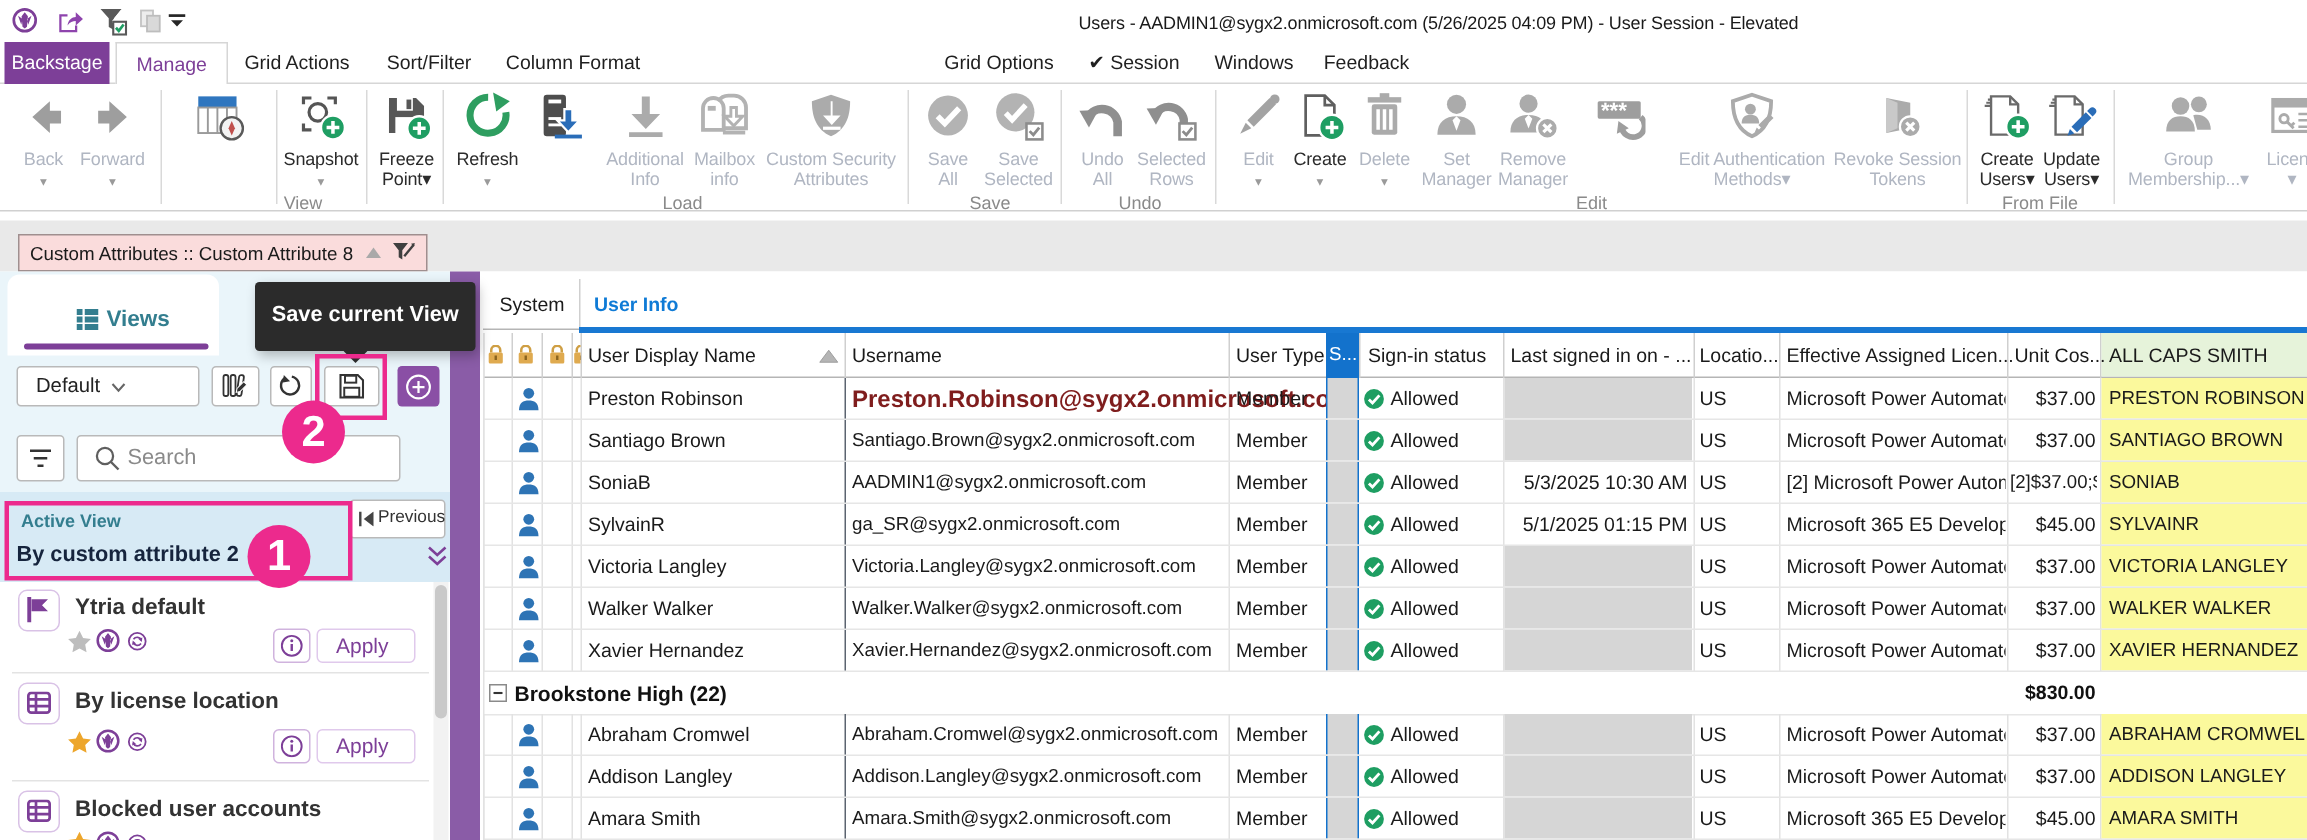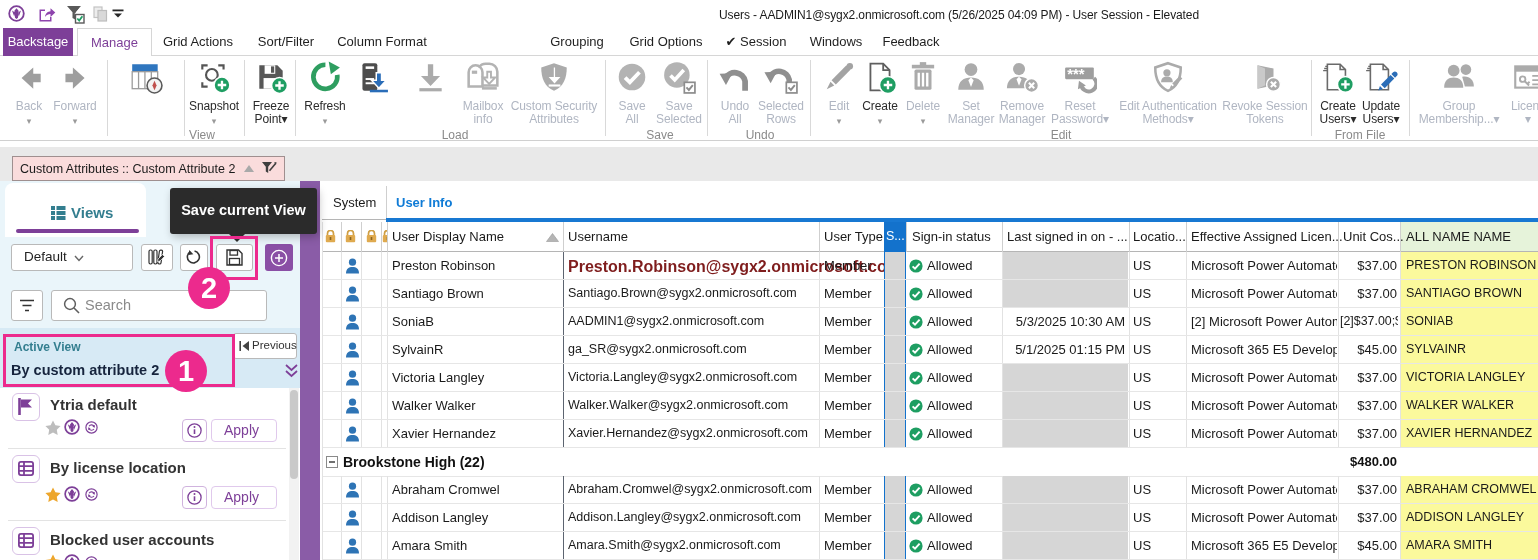--- a/index.html
+++ b/index.html
@@ -47,21 +47,20 @@
 </div>
 <div class="abs" style="left:0;top:8px;width:1920px;text-align:center;font-size:12px;letter-spacing:-0.1px;color:#1a1a1a;"><span style="position:relative;left:-1px;">Users - AADMIN1@sygx2.onmicrosoft.com (5/26/2025 04:09 PM) - User Session - Elevated</span></div>
 
 <div class="abs" style="left:0;top:28px;width:1538px;height:28px;background:#fff;border-bottom:1px solid #d6d6d6;"></div>
 <div class="abs" style="left:3px;top:28px;width:70px;height:28px;background:#7d3f98;color:#fff;font-size:13px;text-align:center;line-height:28px;">Backstage</div>
 <div class="abs" style="left:77px;top:28px;width:75px;height:29px;background:#fff;border:1px solid #d6d6d6;border-bottom:none;color:#7d3f98;font-size:13px;text-align:center;line-height:28px;">Manage</div>
 
 <div class="abs" style="left:128px;top:28px;width:140px;height:28px;font-size:13px;color:#1f1f1f;text-align:center;line-height:28px;">Grid Actions</div>
 <div class="abs" style="left:216px;top:28px;width:140px;height:28px;font-size:13px;color:#1f1f1f;text-align:center;line-height:28px;">Sort/Filter</div>
 <div class="abs" style="left:312px;top:28px;width:140px;height:28px;font-size:13px;color:#1f1f1f;text-align:center;line-height:28px;">Column Format</div>
-<div class="abs" style="left:507px;top:28px;width:140px;height:28px;font-size:13px;color:#1f1f1f;text-align:center;line-height:28px;">Grouping</div>
 <div class="abs" style="left:596px;top:28px;width:140px;height:28px;font-size:13px;color:#1f1f1f;text-align:center;line-height:28px;">Grid Options</div>
 <div class="abs" style="left:686px;top:28px;width:140px;height:28px;font-size:13px;color:#1f1f1f;text-align:center;line-height:28px;">✔ Session</div>
 <div class="abs" style="left:766px;top:28px;width:140px;height:28px;font-size:13px;color:#1f1f1f;text-align:center;line-height:28px;">Windows</div>
 <div class="abs" style="left:841px;top:28px;width:140px;height:28px;font-size:13px;color:#1f1f1f;text-align:center;line-height:28px;">Feedback</div>
 <div class="abs" style="left:0;top:56px;width:1538px;height:85px;background:#fff;border-bottom:1px solid #d0d0d0;"></div>
 <div class="sep" style="left:107px;"></div>
 <div class="sep" style="left:184px;"></div>
 <div class="sep" style="left:244px;"></div>
 <div class="sep" style="left:295px;"></div>
 <div class="sep" style="left:605px;"></div>
@@ -137,20 +136,21 @@
         <path d="M22 12 V19 H26.5 L19.5 26.5 L12.5 19 H17 V12 Z" fill="#2a6db8" stroke="#fff" stroke-width="1.4" transform="translate(3,0)"></path>
         <rect x="14" y="28" width="17" height="2.4" fill="#2a6db8"></rect>
       </svg>
     </div>
 <div class="abs" style="left:413px;top:60px;">
       <svg width="34" height="34" viewBox="0 0 32 32">
         <path d="M17 4 V15 H23.5 L14.5 24.5 L5.5 15 H12 V4 Z" fill="#ababab" transform="translate(2,0)"></path>
         <rect x="6" y="26.5" width="21" height="3" fill="#ababab"></rect>
       </svg>
     </div>
+<div class="lbl" style="left:345px;top:100px;width:170px;color:#b0b6c2;">Additional<br>Info</div>
 <div class="abs" style="left:466px;top:60px;">
       <svg width="34" height="34" viewBox="0 0 32 32">
         <path d="M2.5 25 V11.5 a6.5 6.5 0 0 1 13 0 V25 Z" fill="none" stroke="#b3b3b3" stroke-width="2.4"></path>
         <rect x="5.5" y="10" width="5" height="3" fill="#b3b3b3"></rect>
         <path d="M12 7 a8 8 0 0 1 7 -3.5 h3 a7.5 7.5 0 0 1 7.5 7.5 V24 H16" fill="none" stroke="#b3b3b3" stroke-width="2.4"></path>
         <path d="M23.5 11 V16.5 H27.5 L21.8 22.5 L16 16.5 H20 V11 Z" fill="none" stroke="#b3b3b3" stroke-width="1.8"></path>
         <rect x="15" y="25.5" width="14" height="2.4" fill="#b3b3b3"></rect>
       </svg>
     </div>
 <div class="lbl" style="left:398px;top:100px;width:170px;color:#b0b6c2;">Mailbox<br>info</div>
@@ -248,21 +248,20 @@
     </div>
 <div class="lbl" style="left:937px;top:100px;width:170px;color:#b0b6c2;">Remove<br>Manager</div>
 <div class="abs" style="left:1063px;top:60px;">
       <svg width="34" height="34" viewBox="0 0 32 32">
         <rect x="2" y="7" width="27" height="11" rx="1" fill="#9e9e9e"></rect>
         <text x="4" y="17.5" font-size="14" font-weight="bold" fill="#fff" style="font-family:Liberation Sans">***</text>
         <path d="M 29 17 A 7.2 7.2 0 1 1 17 22.5" fill="none" stroke="#9e9e9e" stroke-width="3.6"></path>
         <path d="M14 27.5 L15 19.5 L21.5 24 Z" fill="#9e9e9e"></path>
       </svg>
     </div>
-<div class="lbl" style="left:995px;top:100px;width:170px;color:#b0b6c2;">Reset<br>Password▾</div>
 <div class="abs" style="left:1151px;top:60px;">
       <svg width="34" height="34" viewBox="0 0 32 32">
         <path d="M16 3 L28 7 C28 17 25 25 16 29 C7 25 4 17 4 7 Z" fill="none" stroke="#ababab" stroke-width="2.4"></path>
         <circle cx="15" cy="12" r="3.4" fill="#ababab"></circle>
         <path d="M9.5 21 C9.5 16.8 12 15.5 15 15.5 C18 15.5 20.5 16.8 20.5 21 Z" fill="#ababab"></path>
         <path d="M20 22 L27 15 L29.5 17.5 L22.5 24.5 Z M19 23.5 L21.5 26 L17.5 27 Z" fill="#ababab"></path>
       </svg>
     </div>
 <div class="lbl" style="left:1083px;top:100px;width:170px;color:#b0b6c2;">Edit Authentication<br>Methods▾</div>
 <div class="abs" style="left:1248px;top:60px;">
@@ -314,21 +313,21 @@
         <rect x="4" y="6" width="25" height="5" fill="#ababab"></rect>
         <circle cx="11" cy="18" r="2.6" fill="none" stroke="#ababab" stroke-width="1.8"></circle>
         <path d="M13 20 L17 24 M15.5 22.5 L17.5 20.5" stroke="#ababab" stroke-width="1.8"></path>
         <path d="M20 15 H26 M20 19 H26 M20 23 H26" stroke="#ababab" stroke-width="1.6"></path>
       </svg>
     </div>
 <div class="lbl" style="left:1443px;top:100px;width:170px;color:#b0b6c2;">Licens<br>▾</div>
 
 <div class="abs" style="left:0;top:147px;width:1538px;height:34px;background:#e9e9e9;"></div>
 <div class="abs" style="left:12px;top:156px;width:273px;height:25px;background:#fadcdc;border:1px solid #9f8f8f;"></div>
-<div class="abs" style="left:20px;top:162px;font-size:12.5px;color:#1a1a1a;">Custom Attributes :: Custom Attribute 2</div>
+<div class="abs" style="left:20px;top:162px;font-size:12.5px;color:#1a1a1a;">Custom Attributes :: Custom Attribute 8</div>
 <div class="abs" style="left:243px;top:164px;">
       <svg width="12" height="9" viewBox="0 0 12 9">
         <path d="M6 1 L11 8 H1 Z" fill="#a9a9a9"></path>
       </svg>
     </div>
 <div class="abs" style="left:261px;top:161px;">
       <svg width="16" height="15" viewBox="0 0 16 15">
         <path d="M1 1 H11 L7.2 5.8 V12 L4.8 10.5 V5.8 Z" fill="#3f3f3f"></path>
         <path d="M14.8 2.2 L8.5 9.8" stroke="#3f3f3f" stroke-width="1.6"></path>
         <path d="M13 1.5 L15.5 1 L15 3.5 Z" fill="#3f3f3f"></path>
@@ -590,21 +589,21 @@
       </div>
     </div>
 <div class="abs" style="left:392px;top:229px;font-size:13px;color:#1a1a1a;white-space:nowrap;">User Display Name</div>
 <div class="abs" style="left:568px;top:229px;font-size:13px;color:#1a1a1a;white-space:nowrap;">Username</div>
 <div class="abs" style="left:824px;top:229px;font-size:13px;color:#1a1a1a;white-space:nowrap;">User Type</div>
 <div class="abs" style="left:912px;top:229px;font-size:13px;color:#1a1a1a;white-space:nowrap;">Sign-in status</div>
 <div class="abs" style="left:1007px;top:229px;font-size:13px;color:#1a1a1a;white-space:nowrap;">Last signed in on - ...</div>
 <div class="abs" style="left:1133px;top:229px;font-size:13px;color:#1a1a1a;white-space:nowrap;">Locatio...</div>
 <div class="abs" style="left:1191px;top:229px;font-size:13px;color:#1a1a1a;white-space:nowrap;">Effective Assigned Licen...</div>
 <div class="abs" style="left:1343px;top:229px;font-size:13px;color:#1a1a1a;white-space:nowrap;">Unit Cos...</div>
-<div class="abs" style="left:1406px;top:229px;font-size:13px;color:#1a1a1a;white-space:nowrap;">ALL NAME NAME</div>
+<div class="abs" style="left:1406px;top:229px;font-size:13px;color:#1a1a1a;white-space:nowrap;">ALL CAPS SMITH</div>
 <div class="abs" style="left:546px;top:233px;">
       <svg width="13" height="9" viewBox="0 0 13 9">
         <path d="M6.5 0.5 L12.5 8.5 H0.5 Z" fill="#b5b5b5" stroke="#999" stroke-width="0.6"></path>
       </svg>
     </div>
 <div class="abs" style="left:322px;top:252px;width:1px;height:28px;background:#e2e2e2;"></div>
 <div class="abs" style="left:341px;top:252px;width:1px;height:28px;background:#e2e2e2;"></div>
 <div class="abs" style="left:361px;top:252px;width:1px;height:28px;background:#e2e2e2;"></div>
 <div class="abs" style="left:381px;top:252px;width:1px;height:28px;background:#e2e2e2;"></div>
 <div class="abs" style="left:387px;top:252px;width:1px;height:28px;background:#e2e2e2;"></div>
@@ -855,21 +854,21 @@
 <div class="abs" style="left:1401px;top:420px;width:137px;height:27px;background:#fbf99c;"></div>
 <div class="abs" style="left:1406px;top:426px;font-size:12.5px;color:#1a1a1a;white-space:nowrap;">XAVIER HERNANDEZ</div>
 <div class="abs" style="left:322px;top:447px;width:1216px;height:1px;background:#e6e6e6;"></div>
 <div class="abs" style="left:326px;top:456px;">
       <svg width="12" height="12" viewBox="0 0 12 12">
         <rect x="0.5" y="0.5" width="11" height="11" fill="#fff" stroke="#8a8a8a" stroke-width="1"></rect>
         <path d="M3 6 H9" stroke="#333" stroke-width="1.4"></path>
       </svg>
     </div>
 <div class="abs" style="left:343px;top:454px;font-size:14px;font-weight:bold;color:#111;">Brookstone High (22)</div>
-<div class="abs" style="left:1338px;top:454px;width:59px;text-align:right;font-size:13px;font-weight:bold;color:#111;">$480.00</div>
+<div class="abs" style="left:1338px;top:454px;width:59px;text-align:right;font-size:13px;font-weight:bold;color:#111;">$830.00</div>
 <div class="abs" style="left:322px;top:476px;width:1216px;height:1px;background:#e6e6e6;"></div>
 <div class="abs" style="left:322px;top:476px;width:1px;height:28px;background:#e2e2e2;"></div>
 <div class="abs" style="left:341px;top:476px;width:1px;height:28px;background:#e2e2e2;"></div>
 <div class="abs" style="left:361px;top:476px;width:1px;height:28px;background:#e2e2e2;"></div>
 <div class="abs" style="left:381px;top:476px;width:1px;height:28px;background:#e2e2e2;"></div>
 <div class="abs" style="left:387px;top:476px;width:1px;height:28px;background:#e2e2e2;"></div>
 <div class="abs" style="left:563px;top:476px;width:1px;height:28px;background:#5c6470;"></div>
 <div class="abs" style="left:819px;top:476px;width:1px;height:28px;background:#e2e2e2;"></div>
 <div class="abs" style="left:1002px;top:476px;width:1px;height:28px;background:#e2e2e2;"></div>
 <div class="abs" style="left:1129px;top:476px;width:1px;height:28px;background:#e2e2e2;"></div>

